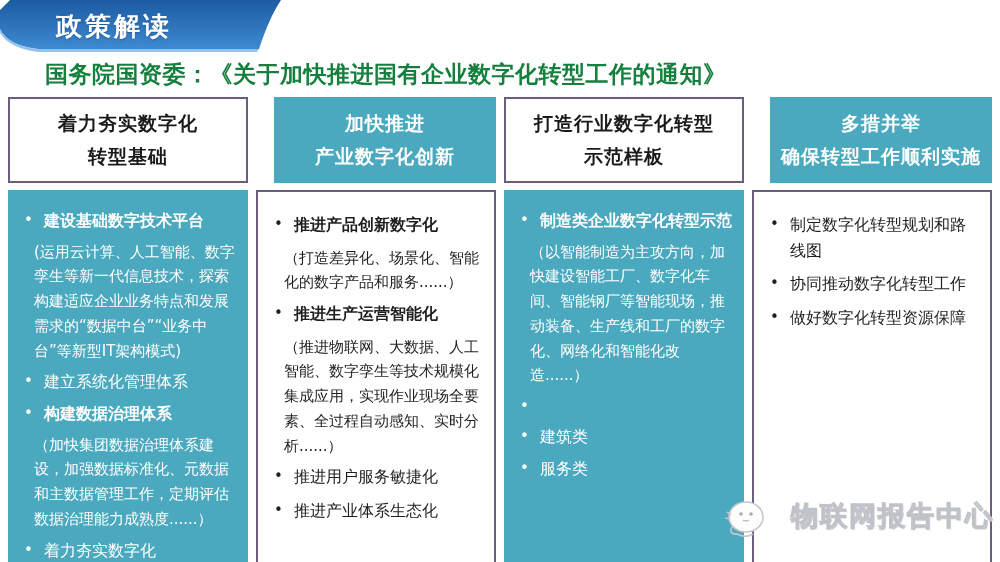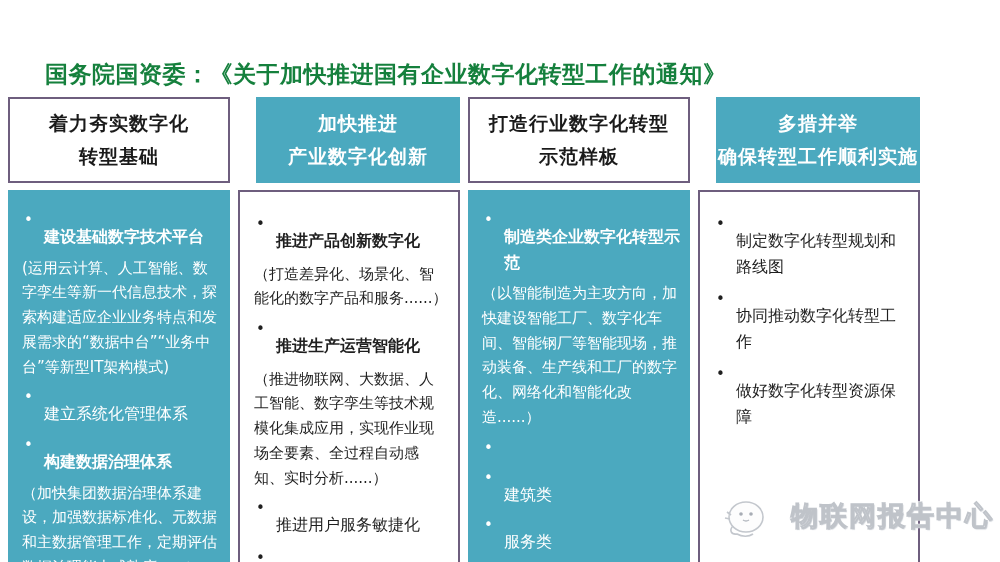--- a/index.html
+++ b/index.html
@@ -17,62 +17,75 @@
     text-shadow:0 1px 2px rgba(0,0,0,.25);
   }
   
   .slide-title {
     position:absolute; top:59px; left:45px; right:20px;
     font-size:23px; font-weight:bold; color:#15803d; letter-spacing:.5px;
     white-space:nowrap;
   }
   
   .columns {
-    position:absolute; top:97px; left:8px; width:912px; height:435px;
+    position:absolute; top:97px; left:8px; width:984px; height:435px;
     display:grid; grid-template-columns:repeat(4,1fr); column-gap:8px;
   }
   .column { display:flex; flex-direction:column; }
   .col-header {
     height:86px; margin-bottom:7px; flex:0 0 auto;
     display:flex; flex-direction:column; justify-content:center; align-items:center;
     text-align:center; font-weight:bold; font-size:19px; letter-spacing:1px;
     line-height:1.75;
   }
   .col-header.outline { background:#ffffff; border:2px solid #6e5e7e; color:#1a1a1a; }
   .col-header.teal    { background:#4ba9bf; color:#ffffff;margin-left:18px; }
   .col-body {
     flex:1 1 auto; padding:14px 10px 10px 10px; overflow:hidden;
   }
   .col-body.teal    { background:#4ba9bf; color:#ffffff; }
   .col-body.outline { background:#ffffff; border:2px solid #6e5e7e; color:#1f1f1f; }
   .item { font-size:15px; line-height:1.6; }
   .item.bullet { display:flex; margin:4px 0 6px 0; }
   .item.bullet .dot { flex:0 0 26px; text-align:left; padding-left:6px; }
-  .item.bullet .txt { flex:1 1 auto;margin-top:16px; }
+  .item.bullet .txt { flex:1 1 auto; }
   .item.bullet.bold .txt { font-weight:bold; font-size:16px; }
-  .item.note { margin:0 0 6px 4px; line-height:1.65; }
+  .item.note { margin:0 0 6px 16px; line-height:1.65; }
   .col-body.outline .item.bullet { margin:6px 0 8px 0; }
   .col-body.outline .item.bullet .txt { font-size:16px; }
   .col-body.teal .item.bullet .txt { font-size:16px; }
   
   .watermark {
     position:absolute; right:6px; bottom:22px;
     display:flex; align-items:center; gap:20px;
   }
   .watermark-label {
     font-size:27px; font-weight:bold; color:#f6f7f9; letter-spacing:2px;
     -webkit-text-stroke:1px #bfc3c9;
     text-shadow:1px 1px 1px #cdd1d7, -1px -1px 1px #ffffff;
   }
 </style>
 </head>
 <body>
 
 <div class="page">
 
+  <div class="banner">
+    <svg width="290" height="52" viewBox="0 0 290 52">
+      <defs>
+        <linearGradient id="bg" x1="0" y1="0" x2="0" y2="1">
+          <stop offset="0" stop-color="#1c5ca3"></stop>
+          <stop offset="1" stop-color="#3e8ad2"></stop>
+        </linearGradient>
+      </defs>
+      <path d="M10 0 L281 0 C272 14 266 28 259 49 L38 49 C19 47 5 40 0 29 L0 10 Z" fill="url(#bg)"></path>
+      <path d="M259 49 L38 49 C19 47 5 40 0 29 L0 33 C6 43 20 50 38 52 L257 52 Z" fill="#7eb4e4" opacity="0.8"></path>
+    </svg>
+    <div class="banner-label">政策解读</div>
+  </div>
 
   <div class="slide-title">国务院国资委：《关于加快推进国有企业数字化转型工作的通知》</div>
 
   <div class="columns">
     <div class="column">
       <div class="col-header outline">
           <div class="hline">着力夯实数字化</div>
           <div class="hline">转型基础</div>
         </div>
       <div class="col-body teal">

